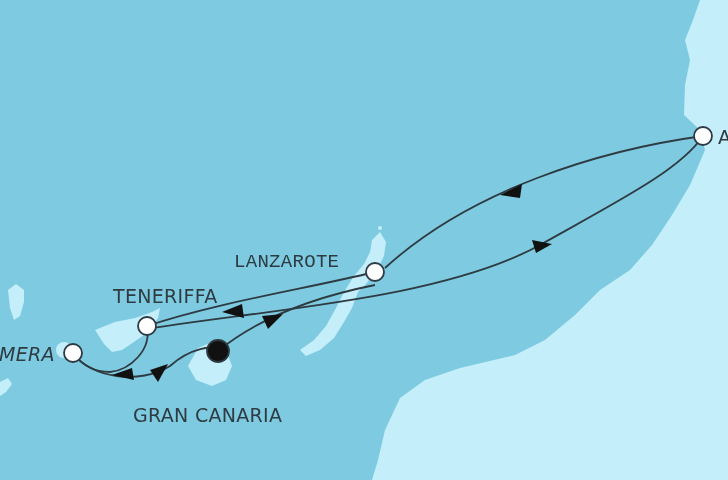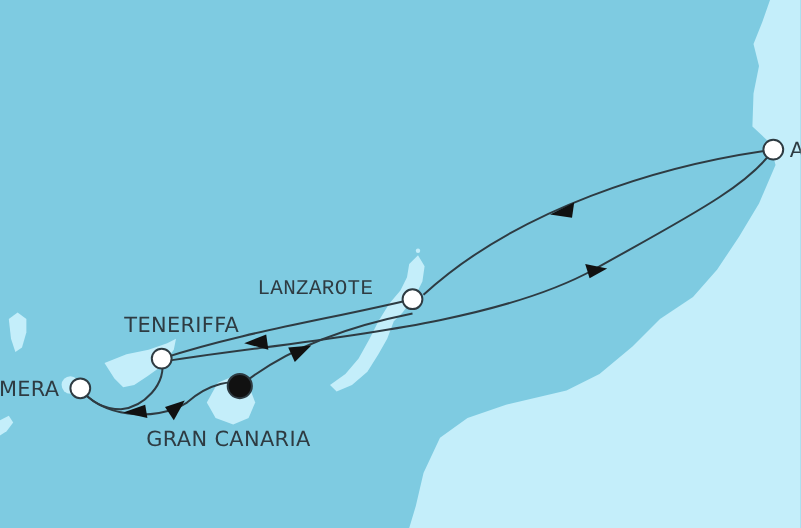--- a/index.html
+++ b/index.html
@@ -51,16 +51,16 @@
       <circle cx="703" cy="136" r="9" fill="#ffffff"></circle>
       <circle cx="375" cy="272" r="9" fill="#ffffff"></circle>
       <circle cx="147" cy="326" r="9" fill="#ffffff"></circle>
       <circle cx="73" cy="353" r="9" fill="#ffffff"></circle>
       <circle cx="218" cy="351" r="11" fill="#111111"></circle>
     </g>
   </svg>
 
   <div class="label" style="left:234px;top:251px;font-family:Liberation Mono, monospace;">LANZAROTE</div>
   <div class="label" style="left:97px;top:285px;margin-left:16px;">TENERIFFA</div>
-  <div class="label" style="left:-1px;top:343px;">MERA</div>
-  <div class="label" style="left:133px;top:388px;">GRAN CANARIA</div>
+  <div class="label" style="left:-1px;top:343px;font-style:italic;">MERA</div>
+  <div class="label" style="left:133px;top:404px;">GRAN CANARIA</div>
   <div class="label" style="left:718px;top:126px;">A</div>
 </div>
 
 </body></html>

